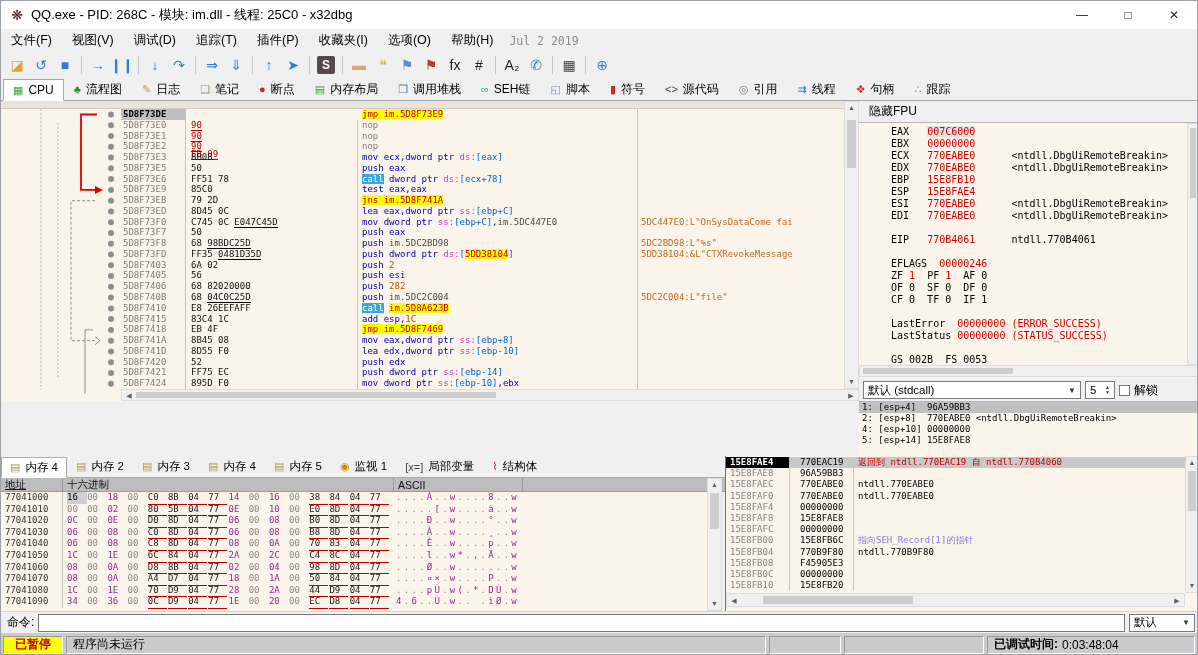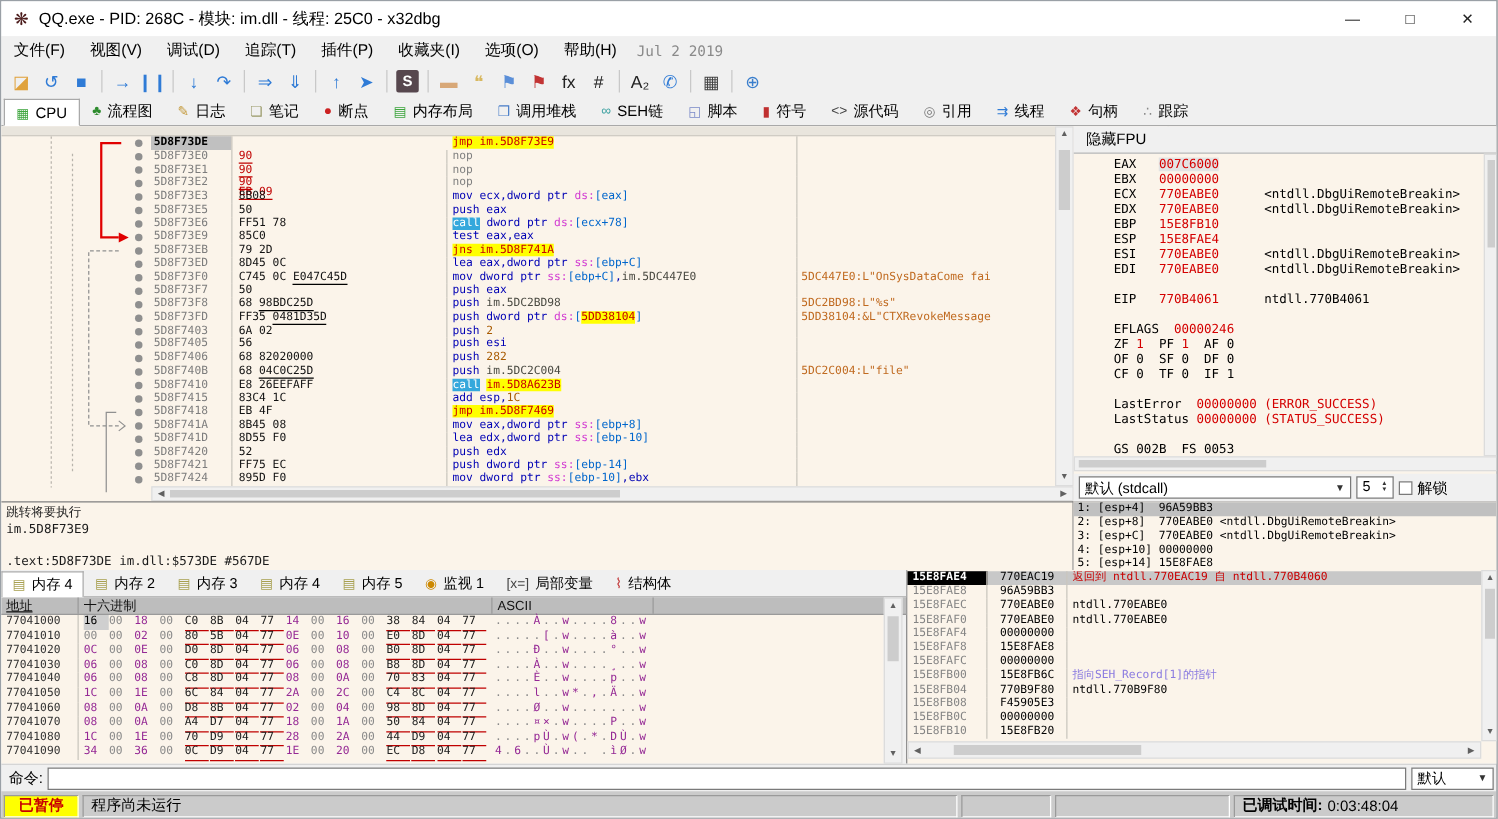--- a/index.html
+++ b/index.html
@@ -279,26 +279,20 @@
       <div class="ar" style="bottom:0;">▼</div>
     </div>
 
     <div class="sb" style="left:120px;top:288px;width:738px;height:12px;">
       <div class="ar" style="left:2px;width:10px;">◀</div>
       <div class="thumb" style="left:14px;top:2px;width:360px;height:6px;"></div>
       <div class="ar" style="right:2px;width:10px;left:auto;">▶</div>
     </div>
   </div>
 
-  <div class="infobox">
-    <div>跳转将要执行</div>
-    <div>im.5D8F73E9</div>
-    <div style="height:13px;"></div>
-    <div>.text:5D8F73DE im.dll:$573DE #567DE</div>
-  </div>
 
   <div class="regpanel">
     <div class="fpuhdr">
         <span>隐藏FPU</span>
       </div>
     <div class="regbody" id="regbody"><div class="rrow"><span class="r-b">EAX   </span><span class="r-rs">007C6000</span></div><div class="rrow"><span class="r-b">EBX   </span><span class="r-r">00000000</span></div><div class="rrow"><span class="r-b">ECX   </span><span class="r-r">770EABE0</span><span class="r-b">      &lt;ntdll.DbgUiRemoteBreakin&gt;</span></div><div class="rrow"><span class="r-b">EDX   </span><span class="r-r">770EABE0</span><span class="r-b">      &lt;ntdll.DbgUiRemoteBreakin&gt;</span></div><div class="rrow"><span class="r-b">EBP   </span><span class="r-r">15E8FB10</span></div><div class="rrow"><span class="r-b">ESP   </span><span class="r-r">15E8FAE4</span></div><div class="rrow"><span class="r-b">ESI   </span><span class="r-r">770EABE0</span><span class="r-b">      &lt;ntdll.DbgUiRemoteBreakin&gt;</span></div><div class="rrow"><span class="r-b">EDI   </span><span class="r-r">770EABE0</span><span class="r-b">      &lt;ntdll.DbgUiRemoteBreakin&gt;</span></div><div class="rrow"></div><div class="rrow"><span class="r-b">EIP   </span><span class="r-r">770B4061</span><span class="r-b">      ntdll.770B4061</span></div><div class="rrow"></div><div class="rrow"><span class="r-b">EFLAGS  </span><span class="r-r">00000246</span></div><div class="rrow"><span class="r-b">ZF </span><span class="r-r">1</span><span class="r-b">  PF </span><span class="r-r">1</span><span class="r-b">  AF 0</span></div><div class="rrow"><span class="r-b">OF 0  SF 0  DF 0</span></div><div class="rrow"><span class="r-b">CF 0  TF 0  IF 1</span></div><div class="rrow"></div><div class="rrow"><span class="r-b">LastError  </span><span class="r-r">00000000 (ERROR_SUCCESS)</span></div><div class="rrow"><span class="r-b">LastStatus </span><span class="r-r">00000000 (STATUS_SUCCESS)</span></div><div class="rrow"></div><div class="rrow"><span class="r-b">GS 002B  FS 0053</span></div></div>
 
     <div class="sb" style="left:328px;top:22px;width:12px;height:242px;">
       <div class="thumb" style="left:2px;top:4px;width:6px;height:70px;"></div>
     </div>
@@ -311,21 +305,21 @@
         <span>默认 (stdcall)</span>
           <span class="arrow">▼</span>
       </div>
       <div class="combo spin">
         <span>5</span>
         <span class="spinbtns">▲<br>▼</span>
       </div>
       <div class="chk"></div>
       <span class="chklbl">解锁</span>
     </div>
-    <div class="args" id="args"><div class="argrow sel">1: [esp+4]  96A59BB3</div><div class="argrow">2: [esp+8]  770EABE0 &lt;ntdll.DbgUiRemoteBreakin&gt;</div><div class="argrow">3: [esp+C]  770EABE0 &lt;ntdll.DbgUiRemoteBreakin&gt;</div><div class="argrow">4: [esp+10] 00000000</div><div class="argrow">5: [esp+14] 15E8FAE8</div></div>
+    <div class="args" id="args"><div class="argrow sel">1: [esp+4]  96A59BB3</div><div class="argrow">2: [esp+8]  770EABE0 &lt;ntdll.DbgUiRemoteBreakin&gt;</div><div class="argrow">4: [esp+10] 00000000</div><div class="argrow">5: [esp+14] 15E8FAE8</div></div>
   </div>
 
   <div class="bottom">
     <div class="dumparea">
       <div class="dumptabs" id="dumptabs">
           <div class="dtab active">
             <span class="tabicon" style="color: rgb(168, 160, 80);">▤</span>
             <span>内存 4</span>
           </div>
           <div class="dtab">

